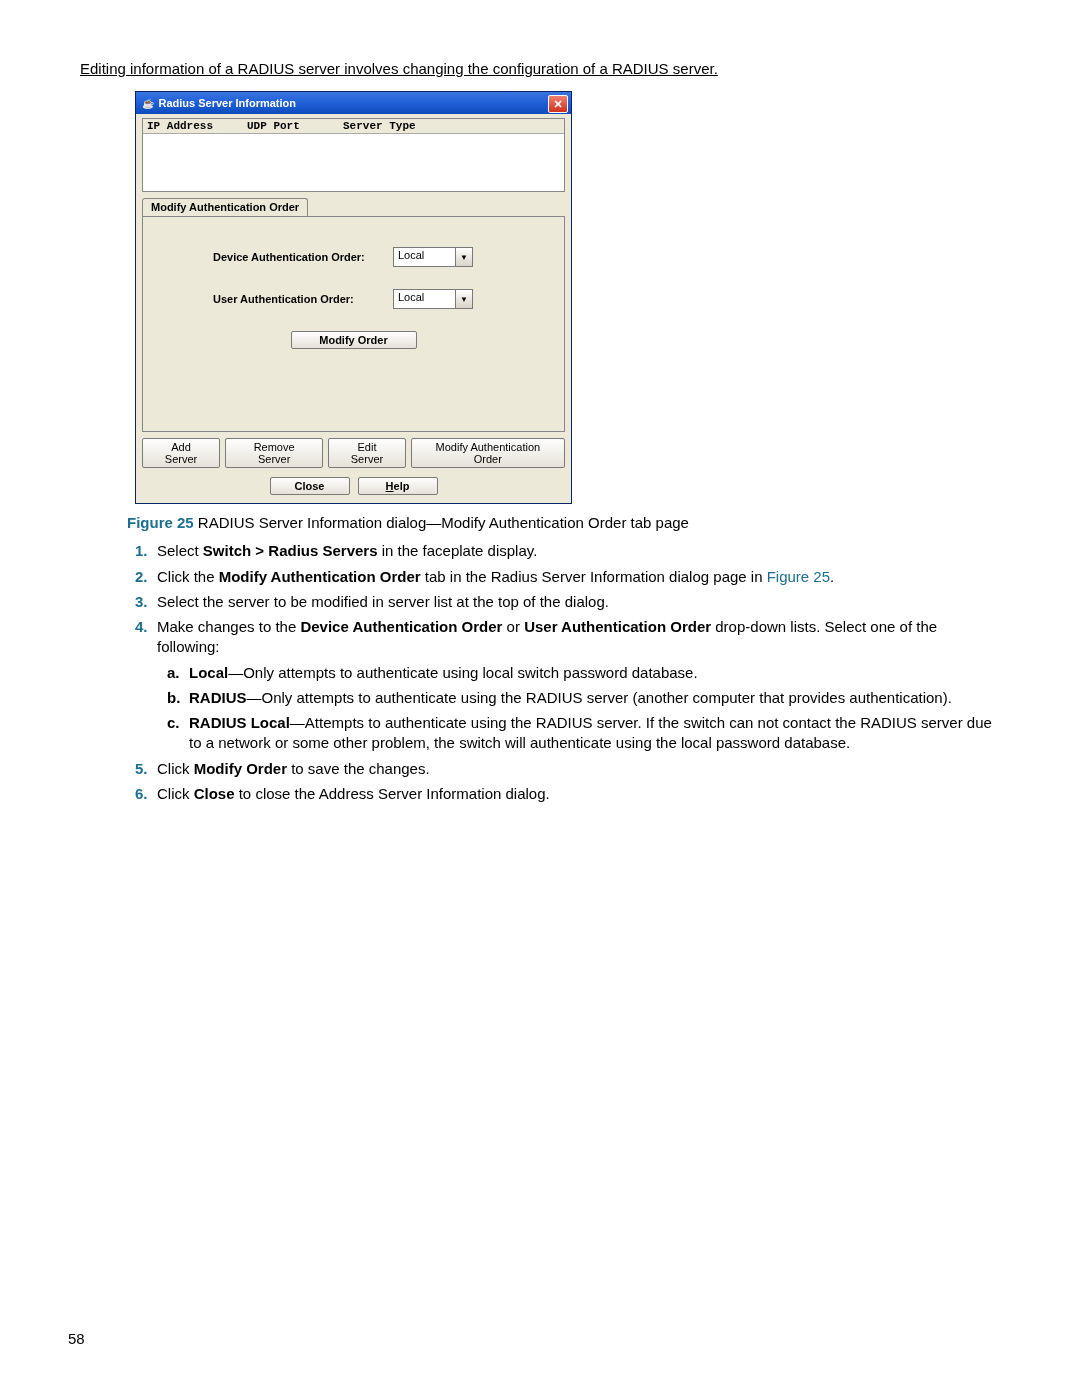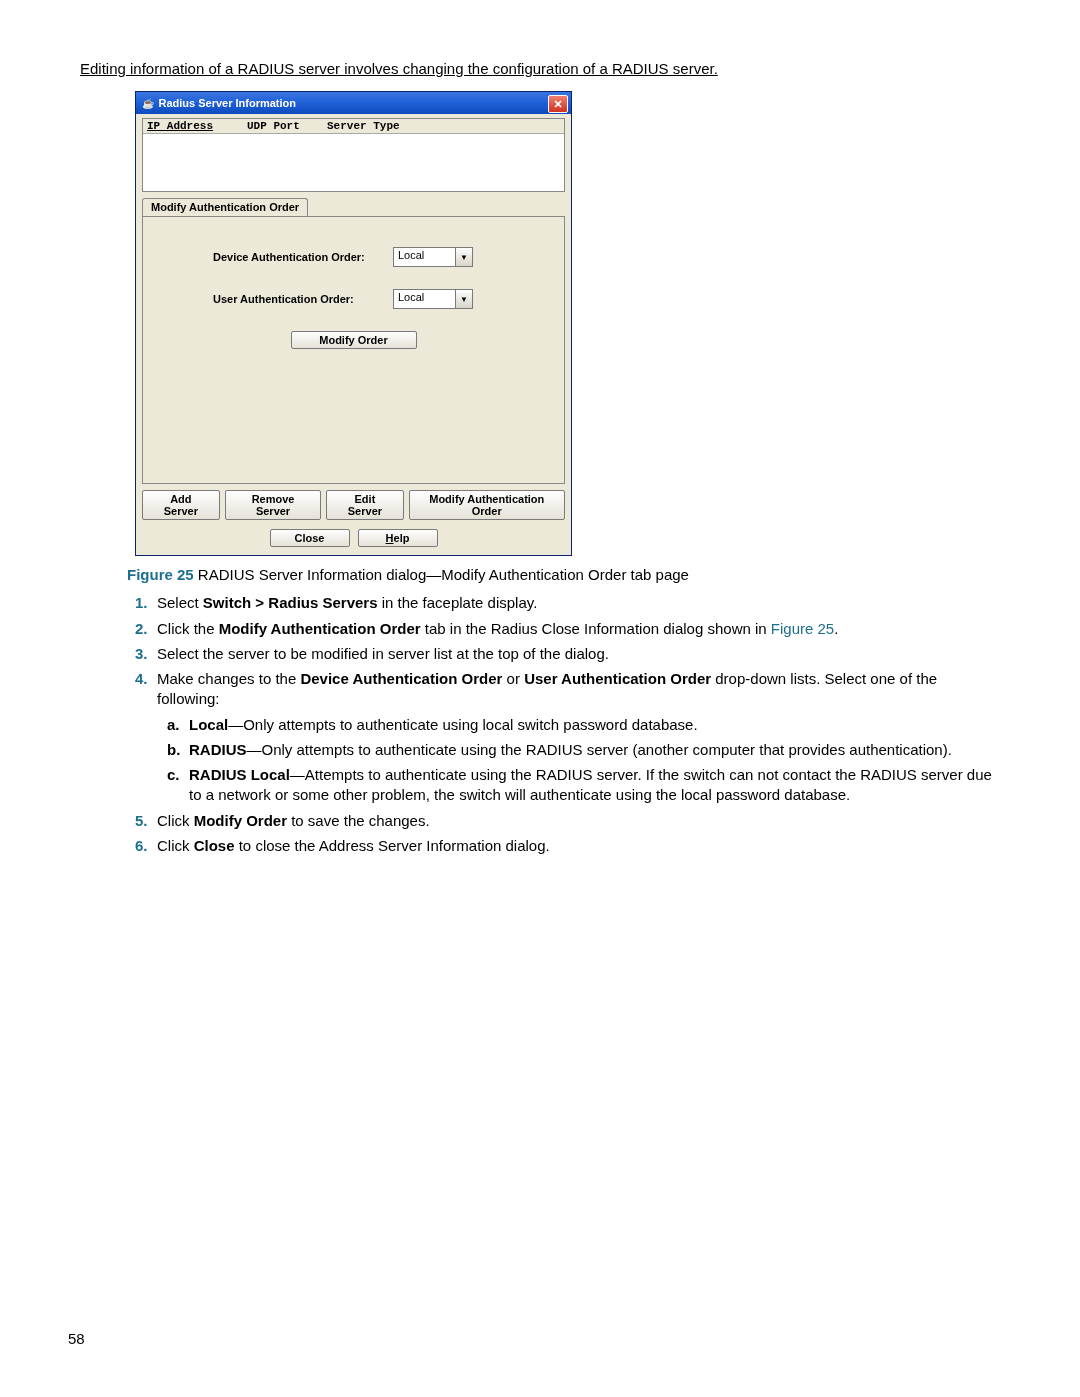--- a/index.html
+++ b/index.html
@@ -63,40 +63,40 @@
   }
   .list-head {
     background: #ece9d8;
     display: flex;
     font-family: "Courier New", monospace;
     font-weight: bold;
     font-size: 11px;
     border-bottom: 1px solid #aaa;
     padding: 1px 4px;
   }
-  .list-head span:nth-child(1){ width: 100px; text-decoration: underline; }
-  .list-head span:nth-child(2){ width: 80px; }
+  .list-head span:nth-child(1){ width: 100px; }
+  .list-head span:nth-child(2){ width: 96px; }
   .list-head span:nth-child(3){ flex: 1; }
 
   .tab-row { display: flex; padding-left: 6px; }
   .tab {
     background: #ece9d8;
     border: 1px solid #888;
     border-bottom: none;
     padding: 2px 8px 3px;
     font-size: 11px;
     font-weight: bold;
     border-top-left-radius: 3px;
     border-top-right-radius: 3px;
   }
   .groupbox {
     margin: 0 6px 6px 6px;
     border: 1px solid #888;
     background: #ece9d8;
-    height: 268px;
+    height: 216px;
     padding: 30px 10px 10px 10px;
     box-sizing: border-box;
   }
   .form-row {
     display: flex; align-items: center;
     margin: 0 0 22px 60px;
   }
   .form-row label {
     width: 180px;
     font-size: 11px; font-weight: bold;
@@ -123,21 +123,21 @@
     padding: 2px 12px;
     font-size: 11px; font-weight: bold;
     border-radius: 2px;
     text-align: center;
   }
   .modify-order-btn-row { text-align: center; margin-top: 6px; }
   .btn-row {
     display: flex; gap: 5px; justify-content: flex-start;
     padding: 0 6px 4px 6px;
   }
-  .btn-row .winbtn { font-weight: bold; }
+  .btn-row .winbtn { font-weight: normal; }
   .close-help-row {
     display: flex; gap: 8px; justify-content: center;
     padding: 5px 0 8px 0;
   }
 
   
   .figcap { margin: 8px 0 10px 47px; font-size: 15px; }
   .figcap .figlabel { color: #1c6f8f; font-weight: bold; }
 
   
@@ -246,21 +246,21 @@
   <div class="ol">
     <div class="li">
       <span class="num">1.</span>
       <span class="txt">
         <span>Select </span><b>Switch &gt; Radius Servers</b><span> in the faceplate display.</span>
       </span>
     </div>
     <div class="li">
       <span class="num">2.</span>
       <span class="txt">
-        <span>Click the </span><b>Modify Authentication Order</b><span> tab in the Radius Close Information dialog shown in </span><span class="figlink">Figure 25</span><span>.</span>
+        <span>Click the </span><b>Modify Authentication Order</b><span> tab in the Radius Server Information dialog page in </span><span class="figlink">Figure 25</span><span>.</span>
       </span>
     </div>
     <div class="li">
       <span class="num">3.</span>
       <span class="txt">Select the server to be modified in server list at the top of the dialog.</span>
     </div>
     <div class="li">
       <span class="num">4.</span>
       <span class="txt">
         <span>Make changes to the </span><b>Device Authentication Order</b><span> or </span><b>User Authentication Order</b><span> drop-down lists. Select one of the following:</span>

